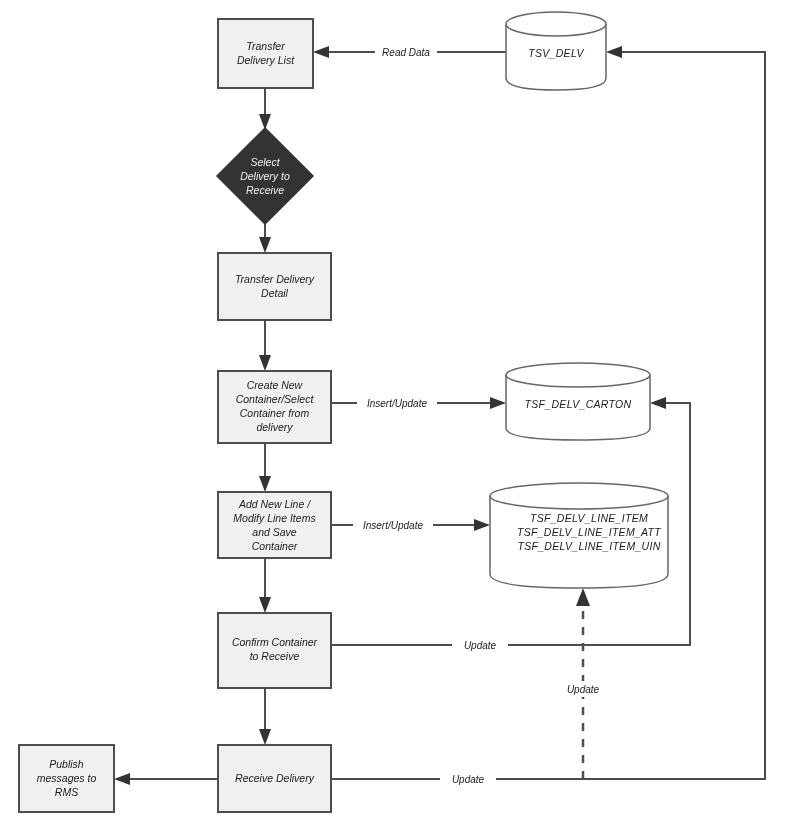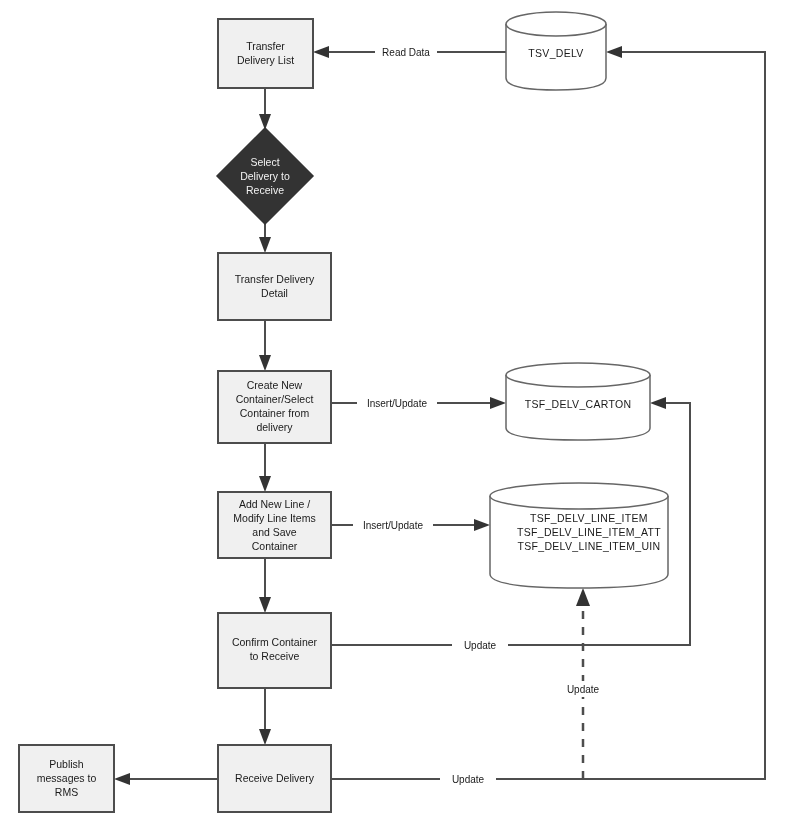--- a/index.html
+++ b/index.html
@@ -10,20 +10,21 @@
   body {
     width: 788px;
     height: 828px;
     font-family: "Liberation Sans", sans-serif;
     overflow: hidden;
   }
   #diagram-root {
     position: relative;
     width: 788px;
     height: 828px;
+    font-style: italic;
   }
   svg#flowchart {
     display: block;
     width: 788px;
     height: 828px;
   }
   .proc-box {
     fill: #f0f0f0;
     stroke: #4d4d4d;
     stroke-width: 2;

